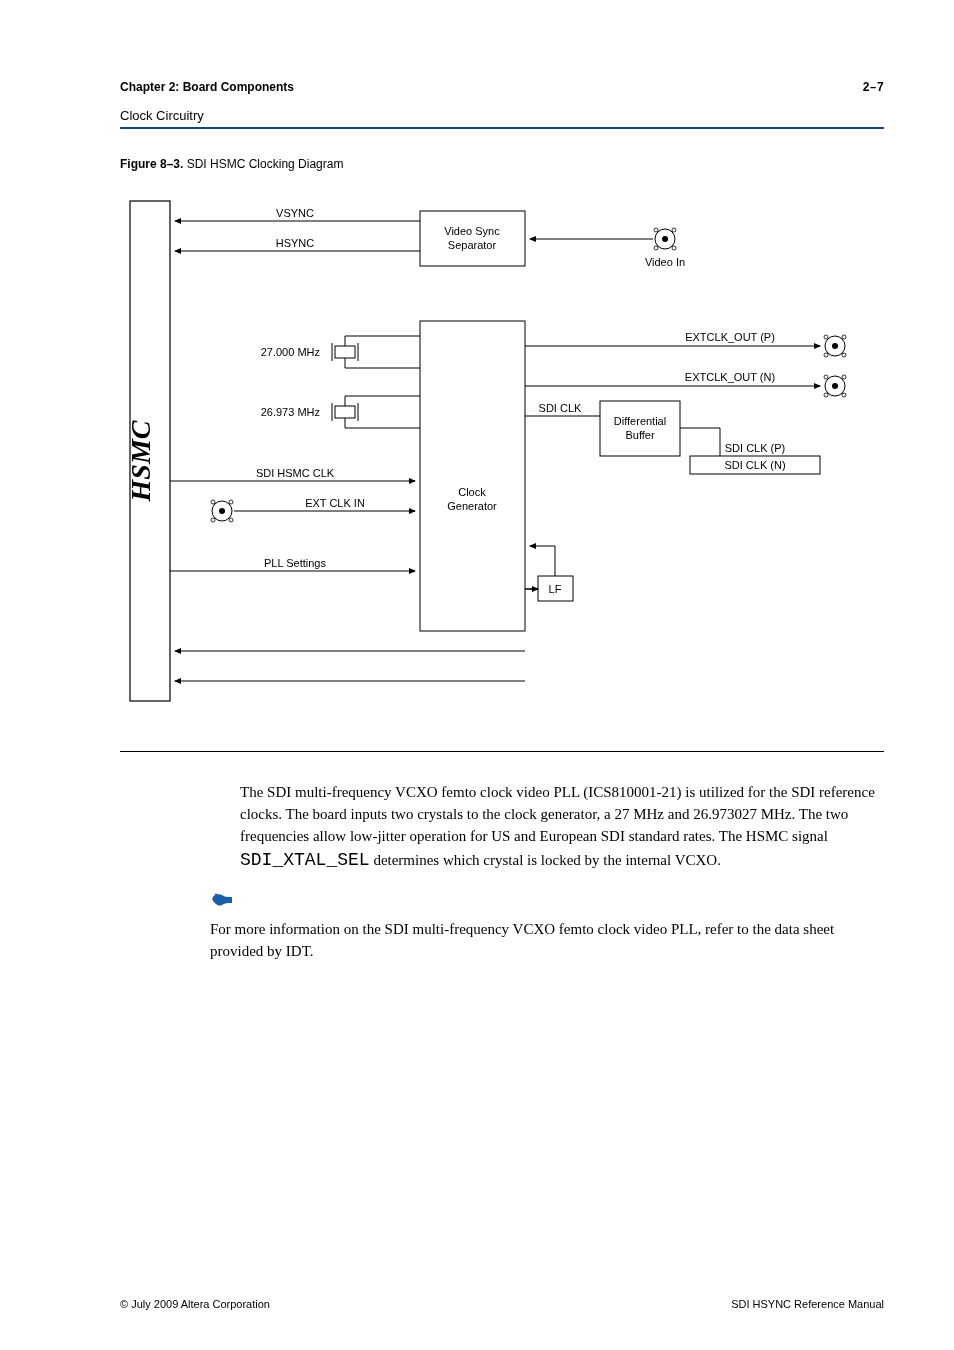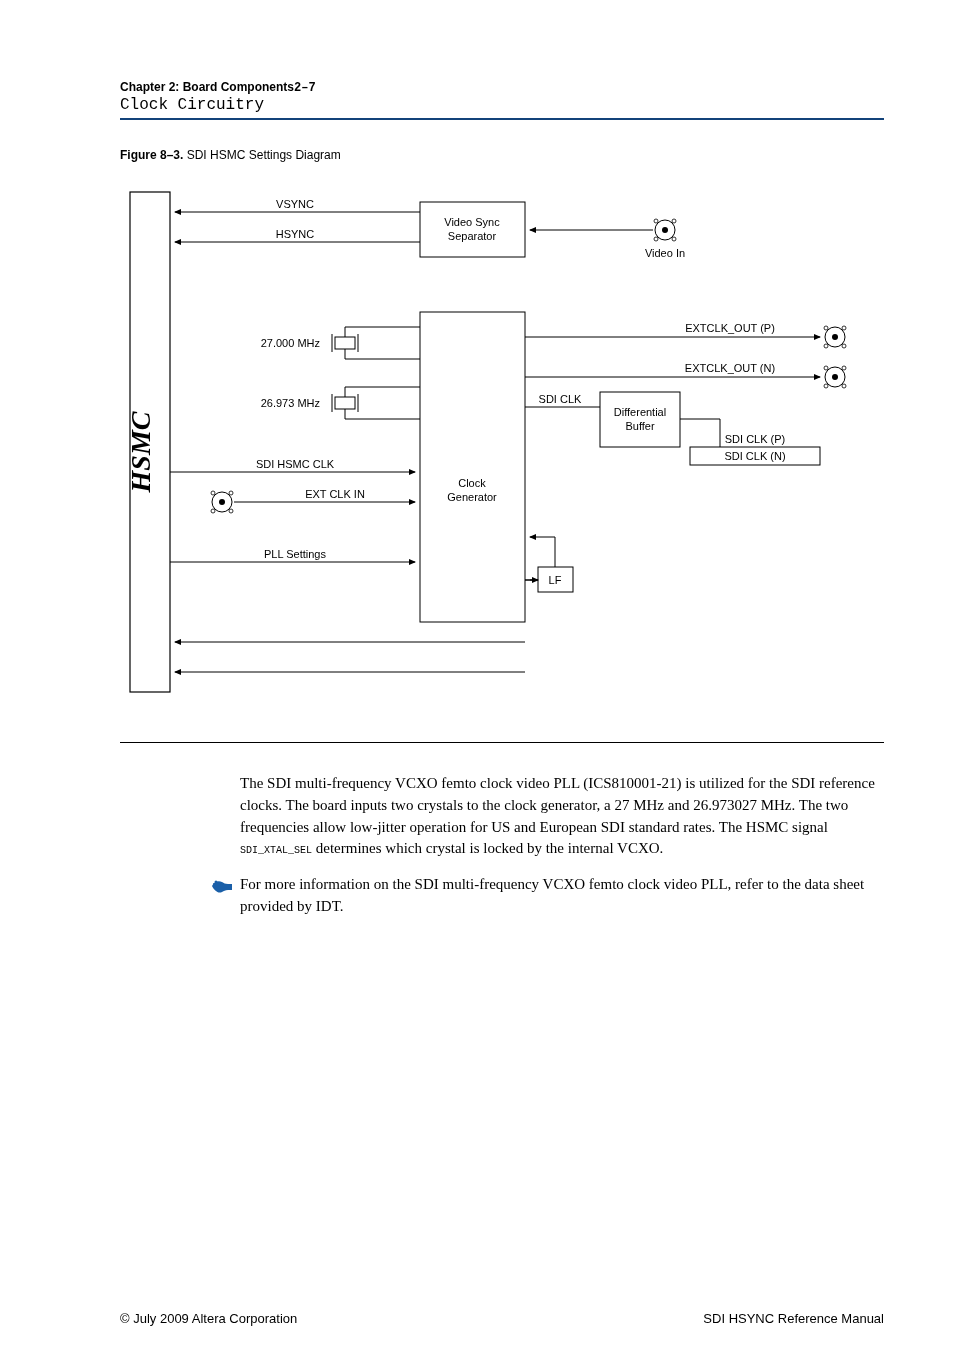--- a/index.html
+++ b/index.html
@@ -9,34 +9,35 @@
     background: #fff;
     font-family: "Palatino Linotype", Palatino, "Book Antiqua", Georgia, serif;
     color: #000;
     position: relative;
   }
   .page {
     padding: 80px 70px 40px 120px;
   }
   .header-row {
     display: flex;
+    justify-content: space-between;
     align-items: baseline;
     border-bottom: 2px solid #13437a;
     padding-bottom: 4px;
     margin-bottom: 28px;
   }
   .header-left .ch {
     font-family: Arial, Helvetica, sans-serif;
     font-weight: bold;
     font-size: 12px;
   }
   .header-left .sub {
-    font-family: Liberation Mono, monospace;
-    font-size: 16px;
-    margin-top: 2px;
+    font-family: Liberation Sans, sans-serif;
+    font-size: 13px;
+    margin-top: 14px;
   }
   .header-right {
     font-family: Liberation Mono, monospace;
     font-weight: bold;
     font-size: 12px;
   }
   .fig-caption {
     font-family: Arial, Helvetica, sans-serif;
     font-size: 12px;
     margin-bottom: 20px;
@@ -47,46 +48,47 @@
     padding-bottom: 40px;
     margin-bottom: 30px;
   }
   svg { display: block; }
   .body-text {
     margin-left: 120px;
     font-size: 15px;
     line-height: 1.45;
   }
   .body-text p { margin-bottom: 14px; }
-  .body-text .mono { font-family: "Courier New", monospace; font-size: 10px; text-align: center; }
+  .body-text .mono { font-family: "Courier New", monospace; font-size: 18px; text-align: center; }
   .body-text .link { color: #2a7a2a; }
   .info-row {
     display: flex;
     align-items: flex-start;
     margin-left: 90px;
     margin-bottom: 14px;
+    flex-direction: column;
   }
   .info-icon {
     flex: 0 0 30px;
     margin-top: 2px;
   }
   .info-row p {
     font-size: 15px;
     line-height: 1.45;
     margin: 0;
   }
   .footer {
     position: absolute;
-    bottom: 24px;
+    bottom: 40px;
     left: 120px;
     right: 70px;
     display: flex;
     justify-content: space-between;
     font-family: Arial, Helvetica, sans-serif;
-    font-size: 13px;
+    font-size: 11px;
   }
   .svg-label {
     font-family: Arial, Helvetica, sans-serif;
     font-size: 11px;
   }
 </style>
 </head>
 <body>
 
 <div class="page">
@@ -94,21 +96,21 @@
   <div class="header-row">
     <div class="header-left">
       <div class="ch">Chapter 2: Board Components</div>
       <div class="sub">Clock Circuitry</div>
     </div>
     <div class="header-right">2–7</div>
   </div>
 
   <div class="fig-caption">
     <span class="fig-num">Figure 8–3.</span>
-    <span>SDI HSMC Settings Diagram</span>
+    <span>SDI HSMC Clocking Diagram</span>
   </div>
 
   <div class="diagram-box">
     <svg width="760" height="520" viewBox="0 0 760 520">
       <defs>
         <marker id="arrow" markerWidth="8" markerHeight="8" refX="6" refY="3" orient="auto">
           <path d="M0,0 L7,3 L0,6 Z" fill="#000"></path>
         </marker>
       </defs>
 

